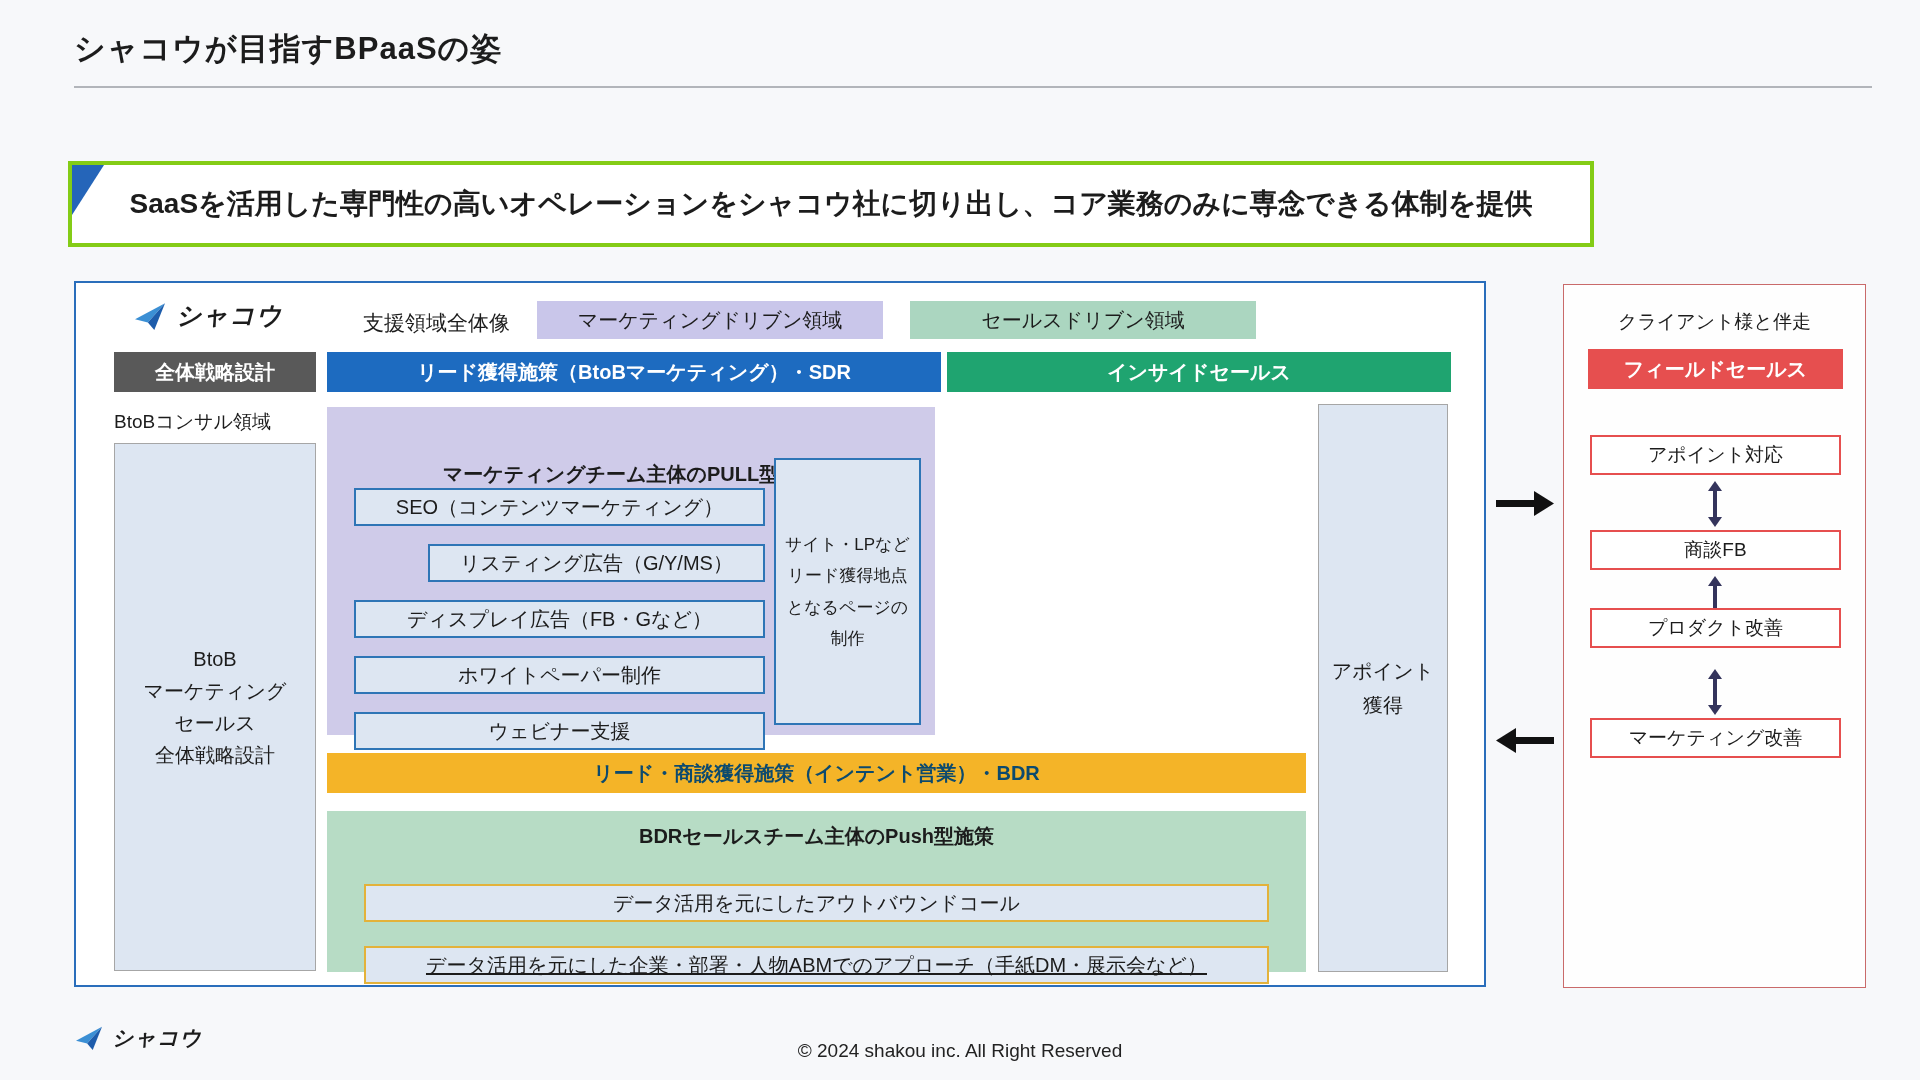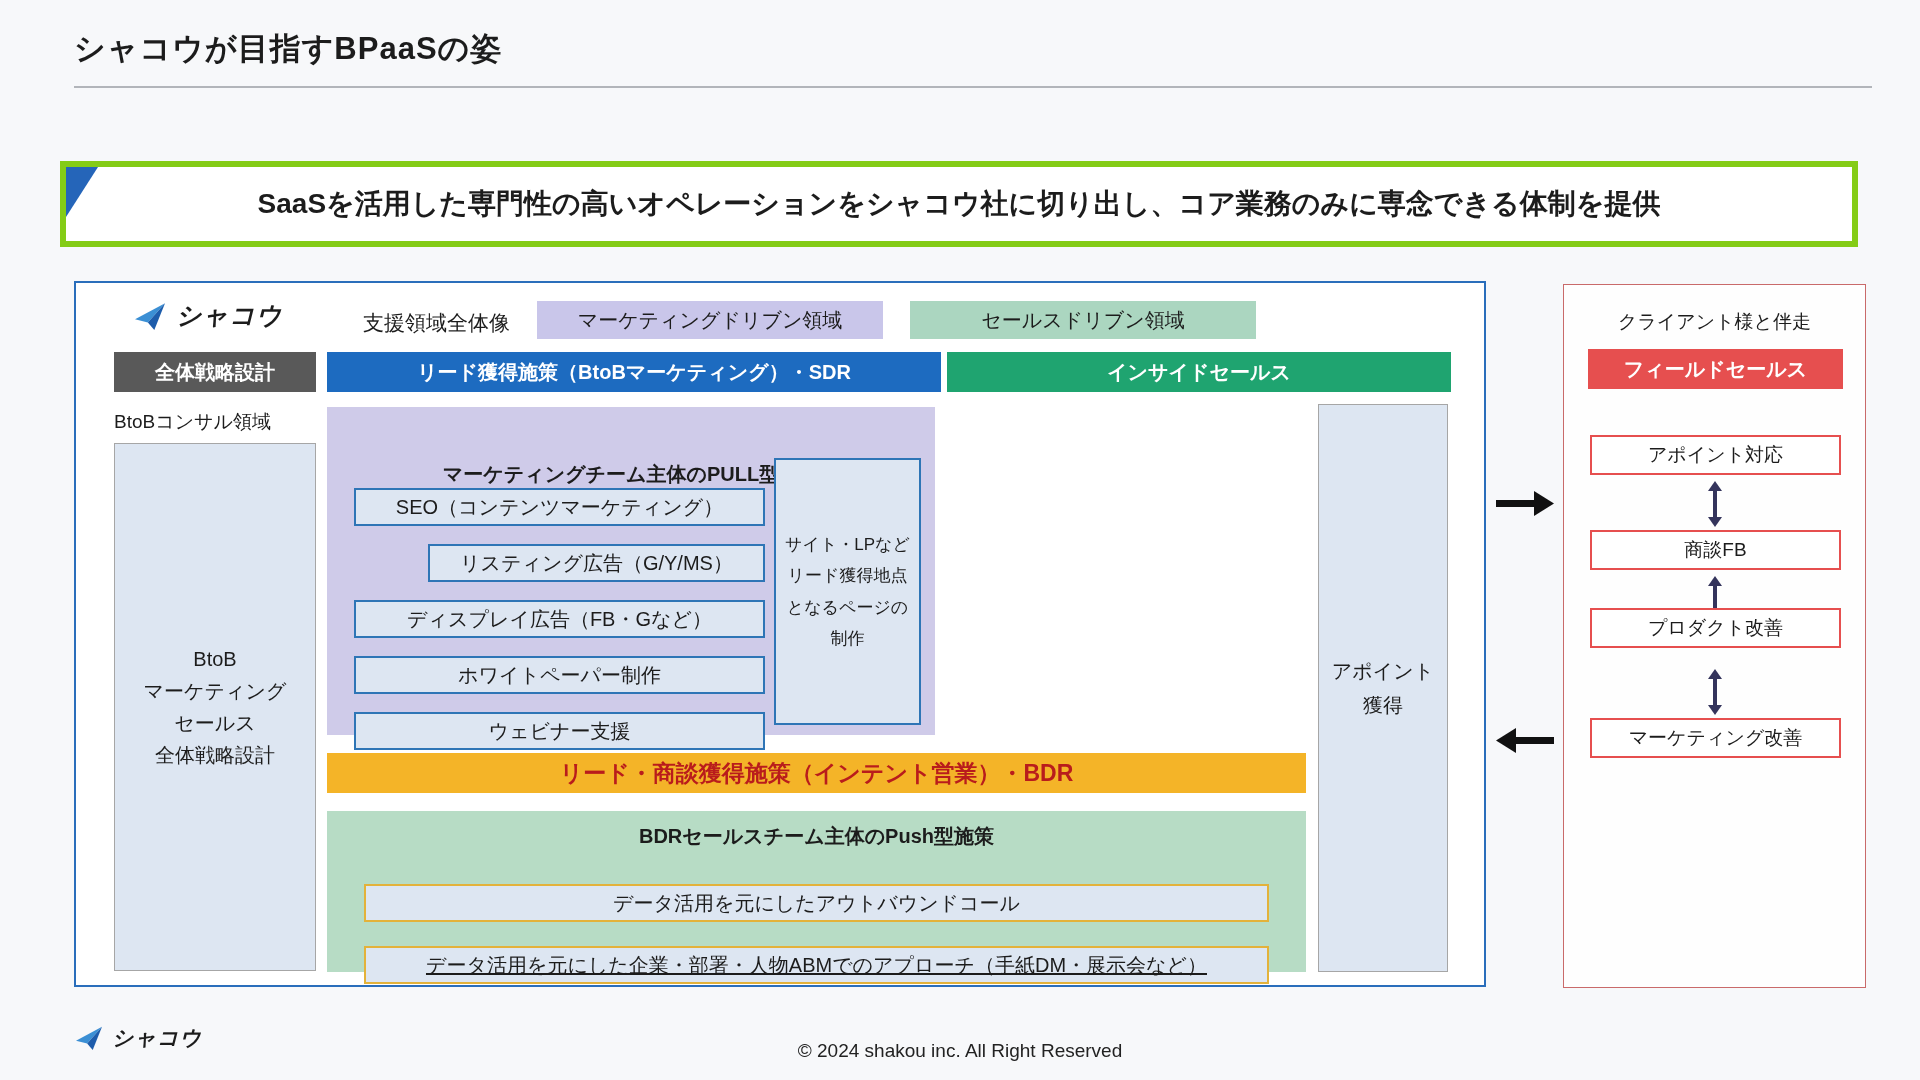--- a/index.html
+++ b/index.html
@@ -6,22 +6,22 @@
   html,body { width:1920px; height:1080px; background:#f7f8fa;
     font-family:"Liberation Sans","DejaVu Sans",sans-serif; color:#1c1c1c; }
   .abs { position:absolute; }
   #stage { position:relative; width:1920px; height:1080px; overflow:hidden; }
 
   
   #page-title { left:74px; top:28px; font-size:31px; font-weight:bold; letter-spacing:1px; }
   #title-divider { left:74px; top:86px; width:1798px; height:2px; background:#b2b5ba; }
 
   
-  #subtitle-box { left:60px; top:161px; width:1798px; height:86px; background:#ffffff;
-    border:6px solid #84cc16; display:flex; align-items:center; justify-content:center; }
+  #subtitle-box { left:68px; top:161px; width:1526px; height:86px; background:#ffffff;
+    border:4px solid #84cc16; display:flex; align-items:center; justify-content:center; }
   #subtitle-triangle { left:0; top:0; width:32px; height:50px; background:#2565b9;
     clip-path:polygon(0 0,100% 0,0 100%); }
   #subtitle-text { font-size:28px; font-weight:bold; }
 
   
   #main-box { left:74px; top:281px; width:1412px; height:706px; background:#ffffff;
     border:2px solid #2a6ebb; }
 
   .logo { display:flex; align-items:center; gap:8px; }
   .logo-text { font-weight:bold; font-style:italic; letter-spacing:1px; }
@@ -65,21 +65,21 @@
   #sdr-section { left:871px; top:124px; width:359px; height:328px; background:#b7dcc5; }
   #sdr-header { top:14px; line-height:1.8; font-size:19px; }
   #sdr-b0 { left:25px; top:198px; width:309px; }
   #sdr-b1 { left:25px; top:252px; width:309px; height:36px; }
 
   #appoint-col { left:1242px; top:121px; width:130px; height:568px; background:#dde6f2;
     border:1px solid #a6a6a6; display:flex; flex-direction:column; align-items:center;
     justify-content:center; font-size:20px; line-height:1.7; }
 
   #bdr-band { left:251px; top:470px; width:979px; height:40px; background:#f4b428;
-    color:#b91c1c; font-weight:bold; font-size:23px; display:flex;
+    color:#0c4a6e; font-weight:bold; font-size:20px; display:flex;
     align-items:center; justify-content:center; }
 
   #bdr-section { left:251px; top:528px; width:979px; height:161px; background:#b7dcc5; }
   #bdr-section .section-header { top:12px; }
   #bdr-b0 { left:37px; top:47px; width:905px; }
   #bdr-b1 { left:37px; top:109px; width:905px;text-decoration:underline; }
 
   
   #arrow-right { left:1496px; top:490px; }
   #arrow-left  { left:1496px; top:727px; }

